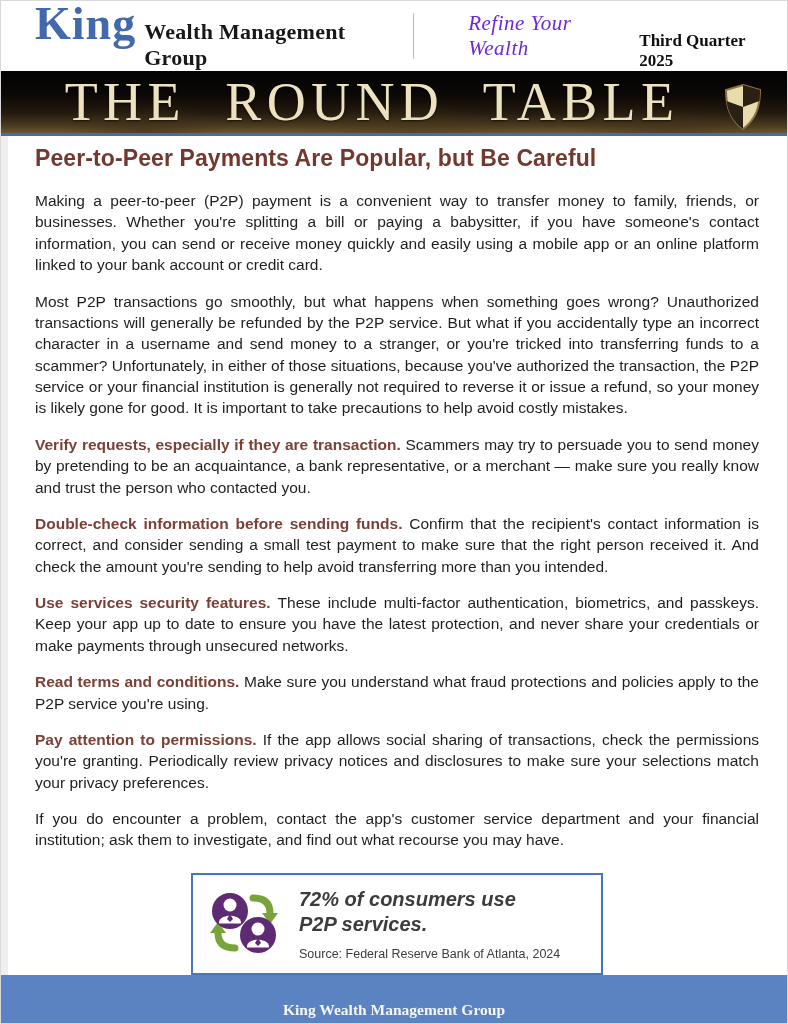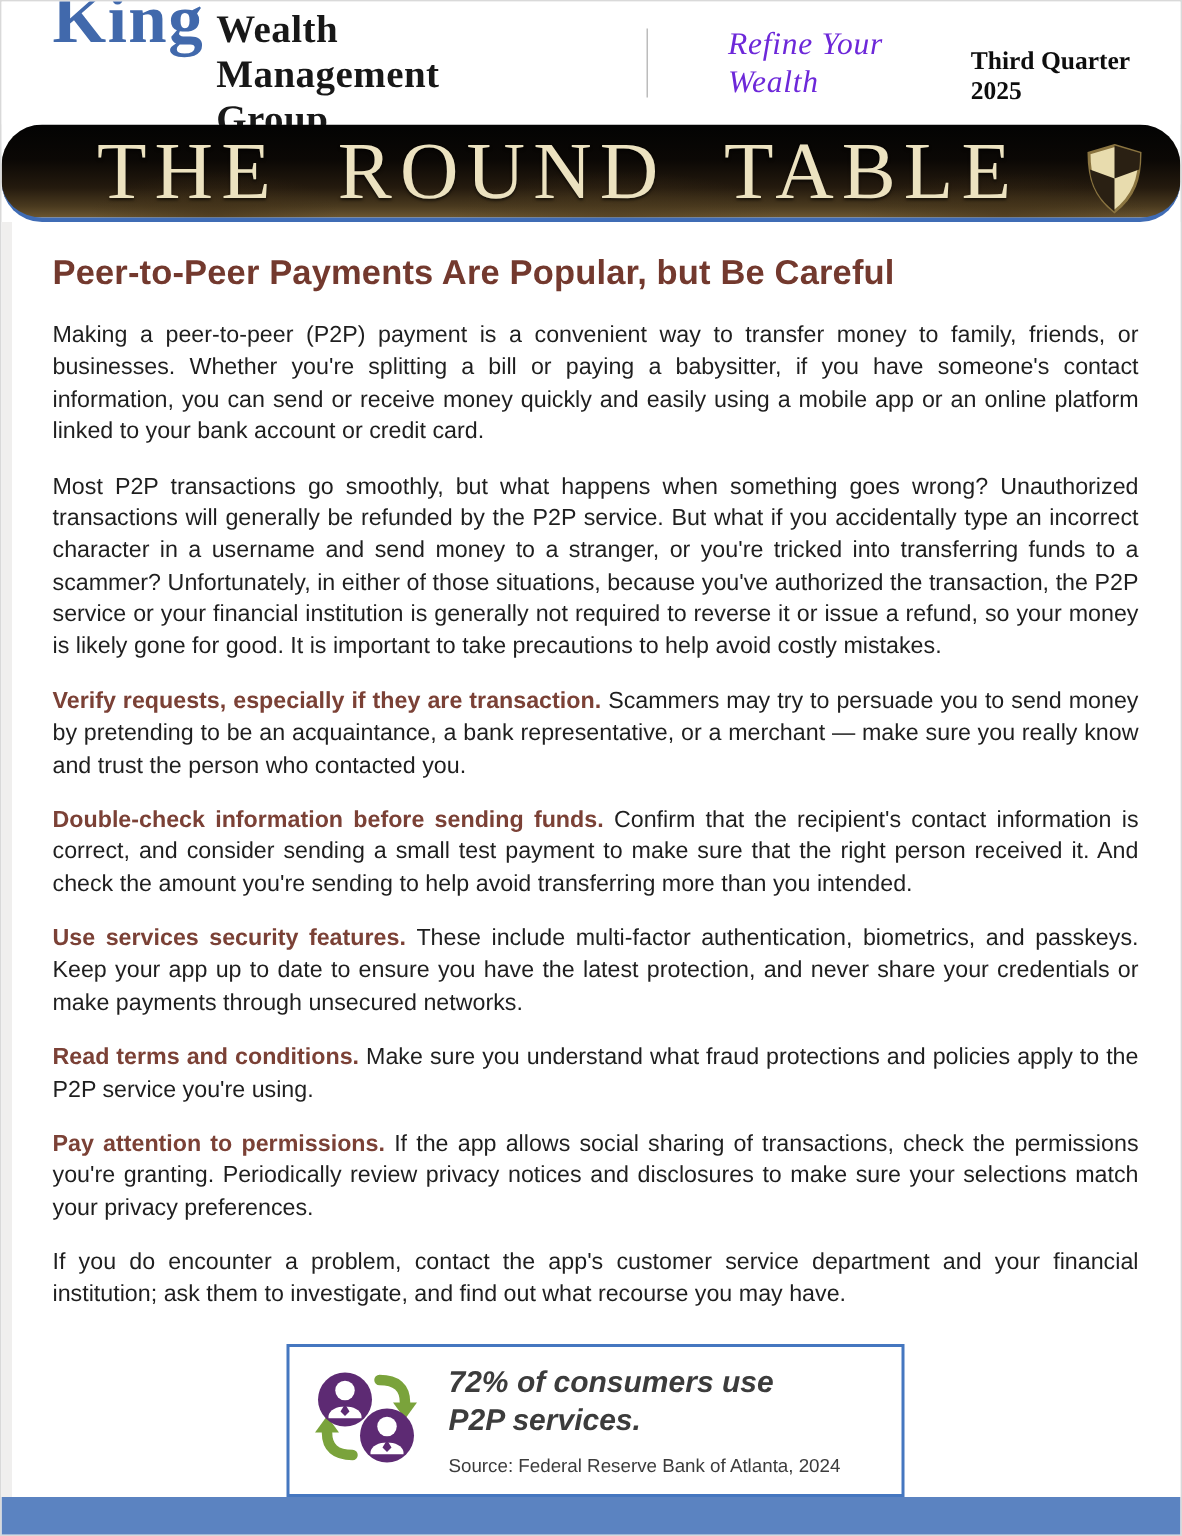--- a/index.html
+++ b/index.html
@@ -31,21 +31,21 @@
   .logo-king {
     font-family: "Liberation Serif", serif;
     font-size: 46px;
     font-weight: 600;
     color: #4169ac;
     letter-spacing: 1px;
     line-height: 1;
   }
   .logo-rest {
     font-family: "Liberation Serif", serif;
-    font-size: 26px;
+    font-size: 22px;
     font-weight: 700;
     color: #181818;
     margin-left: 8px;
     letter-spacing: 0.3px;
   }
   .masthead-divider {
     width: 1px; height: 46px;
     background: #bcbcbc;
     margin: 0 26px 0 30px;
   }
@@ -72,41 +72,40 @@
     background:
       radial-gradient(ellipse 120px 40px at 18% 96%, rgba(62,46,22,.55), rgba(0,0,0,0) 70%),
       radial-gradient(ellipse 160px 44px at 52% 100%, rgba(72,55,28,.5), rgba(0,0,0,0) 70%),
       radial-gradient(ellipse 140px 40px at 85% 97%, rgba(62,46,22,.5), rgba(0,0,0,0) 70%),
       linear-gradient(180deg, #030303 0%, #0b0805 38%, #241a0e 68%, #4a3a1f 88%, #6b5630 100%);
     border-bottom: 3px solid #3f6cb5;
     display: flex;
     align-items: center;
     justify-content: center;
     position: relative;
-    border-radius: 27px;
   }
   .banner-title {
     font-family: "Liberation Serif", serif;
     font-size: 54px;
     font-weight: 400;
     color: #ece2c0;
     letter-spacing: 0.10em;
     word-spacing: 0.38em;
     margin-right: 44px;
     text-shadow: 0 1px 2px rgba(0,0,0,.6);
     white-space: nowrap;
   }
   .banner-shield { position: absolute; right: 24px; top: 12px; }
 
   
   .content {
     flex: 1;
     background: #ffffff;
     border-left: 7px solid #f0efee;
-    padding: 20px 28px 0 27px;
+    padding: 9px 28px 0 27px;
   }
   .article-title {
     font-size: 23px;
     font-weight: 700;
     color: #73392e;
     margin: 0 0 18px 0;
     letter-spacing: 0.1px;
   }
   .body-p {
     font-size: 15.5px;

